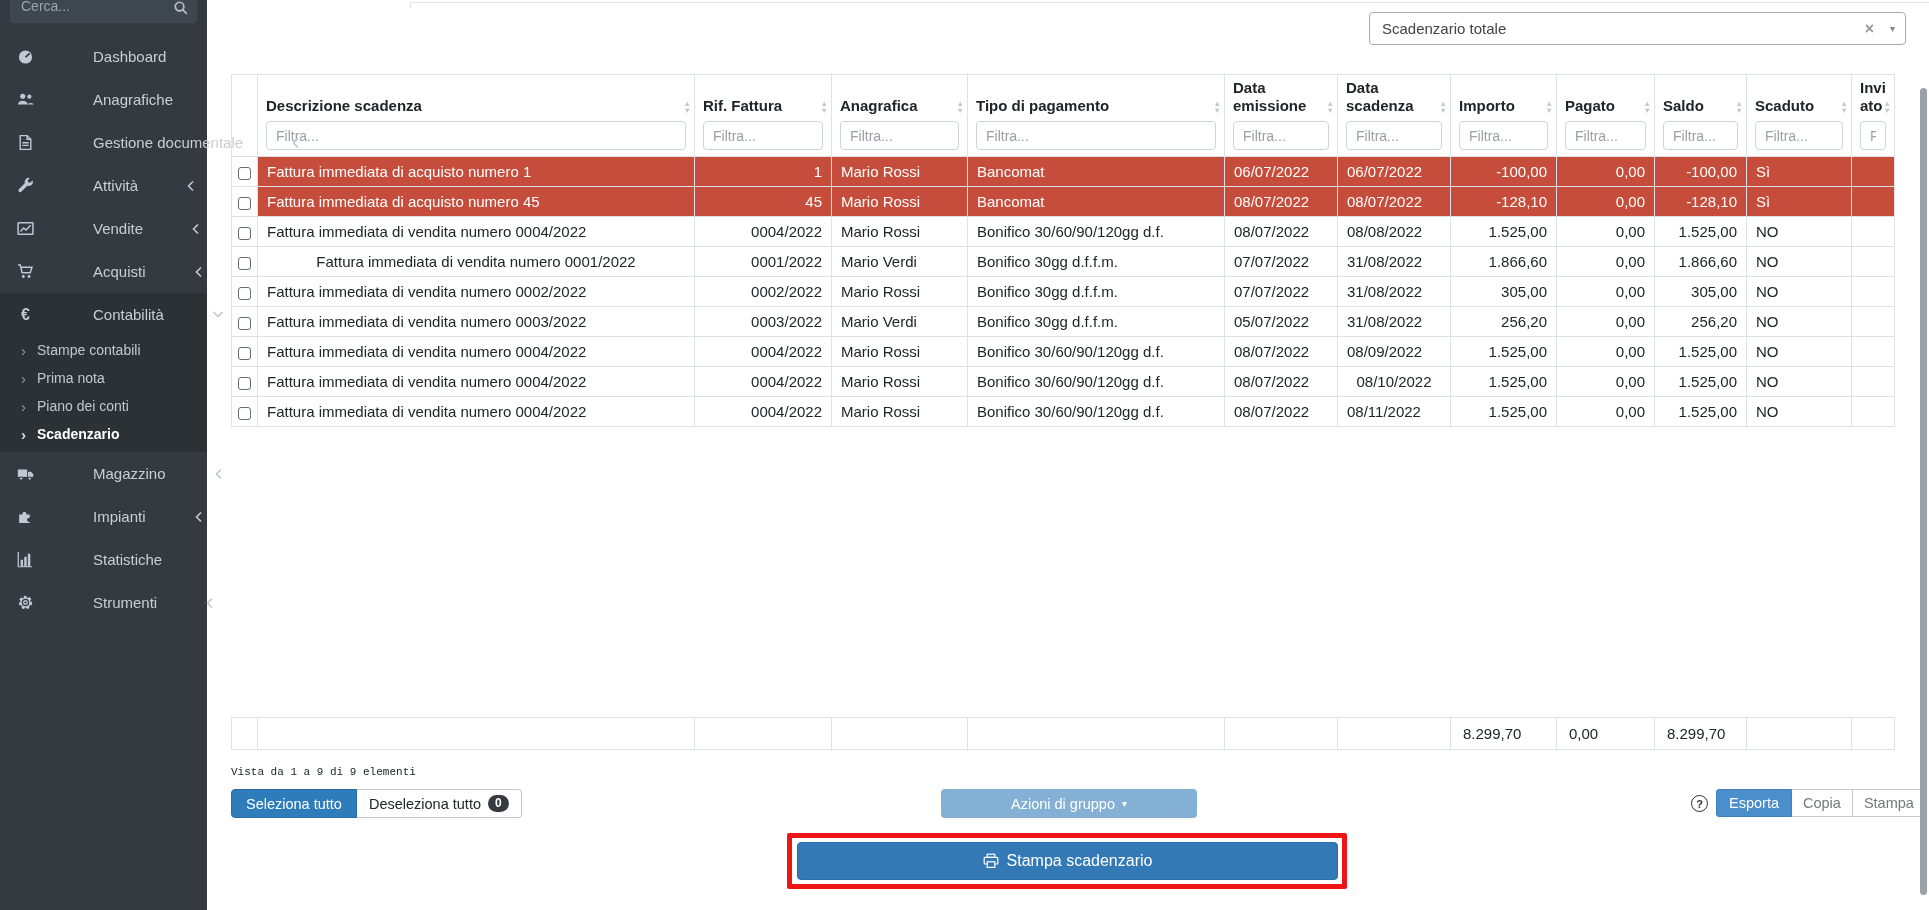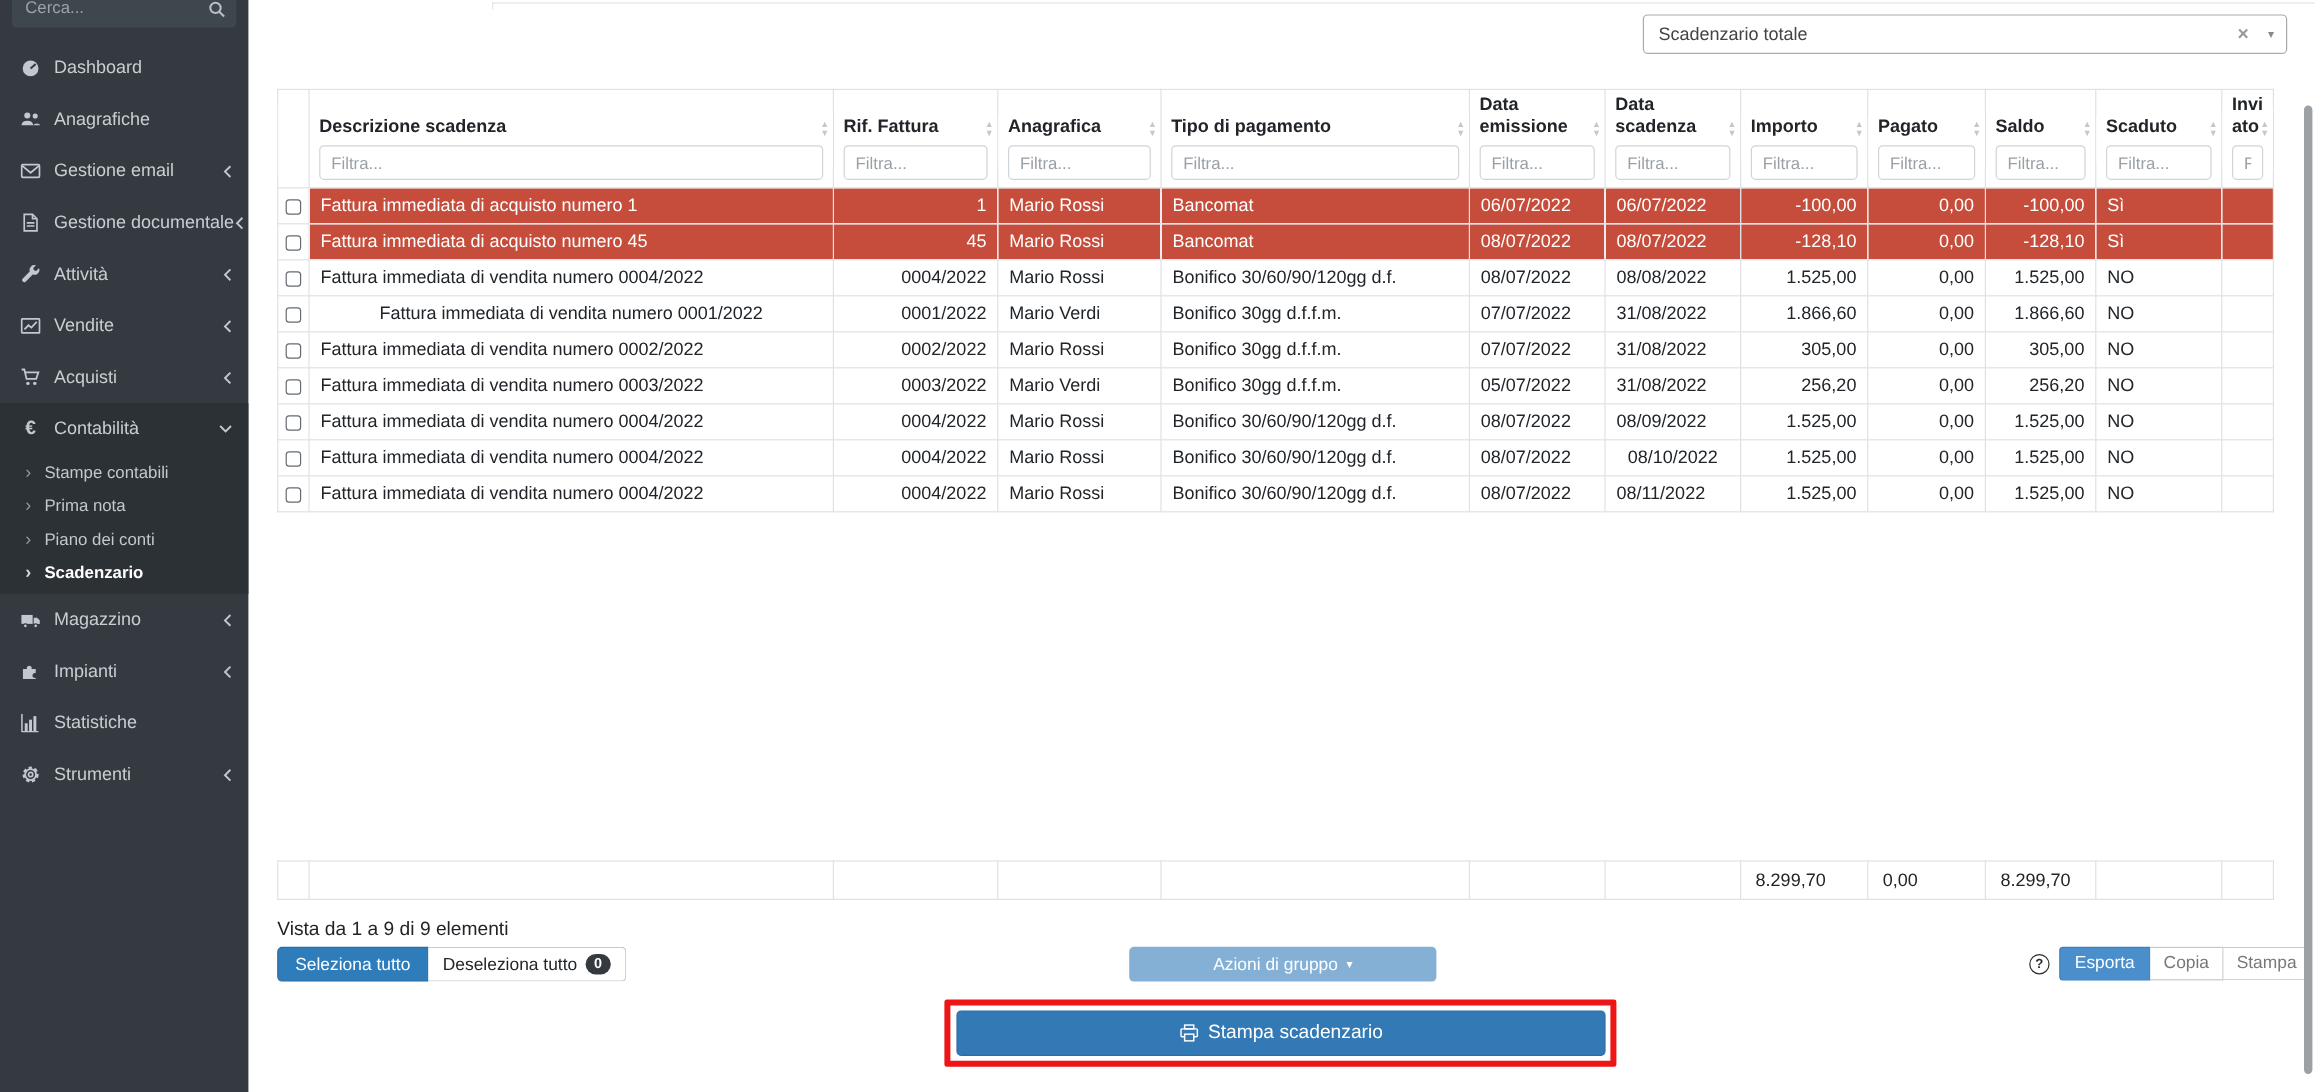--- a/index.html
+++ b/index.html
@@ -11,21 +11,21 @@
     background:#343a40; z-index:5; }
   .search-box { position:relative; margin:-11px 10px 0 10px; }
   .search-box input { width:100%; height:34px; background:#3f474e; border:none;
     border-radius:4px; color:#e8eaec; padding:0 34px 0 11px; font-size:14px;
     font-family:inherit; outline:none; }
   .search-box input::placeholder { color:#9ba3ab; }
   .search-ico { position:absolute; right:9px; top:11px; display:inline-flex; }
   #sidebar-nav { margin-top:12px; }
   .nav-item { height:43px; display:flex; align-items:center;
     padding:0 13px 0 14px; color:#c9ced3; font-size:15px; cursor:pointer;
-    white-space:nowrap; }
+    white-space:nowrap;gap:48px; }
   .nav-item .ico { width:23px; display:inline-flex; justify-content:center;
     margin-right:8px; flex:none; }
   .euro-ico { font-size:16px; color:#c2c7d0; font-weight:bold; font-style:normal; }
   .chev { margin-left:auto; display:inline-flex; }
   .nav-group { background:#2c3136; padding-bottom:4px; }
   .sub-item { height:28px; display:flex; align-items:center; padding-left:21px;
     color:#c2c7d0; font-size:14px; gap:11px; cursor:pointer; }
   .sub-chev { color:#949ba1; font-size:15px; line-height:1; }
   .sub-item.active { color:#fff; font-weight:700; }
   .sub-item.active .sub-chev { color:#d6dadd; }
@@ -64,22 +64,22 @@
     background:#fff; }
   .filter::placeholder { color:#9aa0a6; }
   #data-table tbody td { height:30px; padding:0 9px; }
   .checkcell { text-align:center; padding:0 !important; background:#fff !important; }
   .checkbox { display:inline-block; width:13px; height:13px;
     border:1.5px solid #646b72; border-radius:3px; background:#fff;
     vertical-align:middle; cursor:pointer; }
   tr.overdue td { background:#c64d3b; color:#fff; }
   #totals-table td { height:32px; padding:0 12px; text-align:left; }
 
-  .info-text { position:absolute; left:24px; top:766px; font-size:16px;
-    color:#212529; }
+  .info-text { position:absolute; left:24px; top:766px; font-size:11px;
+    color:#212529;font-family:Liberation Mono, monospace; }
 
   
   .btn-group-left { position:absolute; left:24px; top:789px; height:29px;
     display:flex; }
   .btn { display:inline-flex; align-items:center; justify-content:center;
     font-size:14.5px; font-family:inherit; cursor:pointer; }
   .btn-select-all { background:#2f7cba; color:#fff; border:1px solid #2a6da4;
     border-radius:4px 0 0 4px; padding:0 14px; }
   .btn-deselect-all { background:#fff; color:#212529; border:1px solid #c8c8c8;
     border-left:none; border-radius:0 4px 4px 0; padding:0 12px; gap:7px; }
@@ -138,34 +138,20 @@
       <div class="nav-item">
         <span class="ico">
           <svg width="17" height="17" viewBox="0 0 16 16" fill="#c2c7d0">
             <circle cx="5.4" cy="4.9" r="2.4"></circle>
             <path d="M0.8 12.6a4.7 4.1 0 0 1 9.3 0z"></path>
             <circle cx="11.6" cy="5.3" r="2"></circle>
             <path d="M9.9 12.6a3.7 3.3 0 0 1 5.9 0z"></path>
           </svg>
         </span>
         <span class="nav-label">Anagrafiche</span>
-      </div>
-      <div class="nav-item">
-        <span class="ico">
-          <svg width="17" height="17" viewBox="0 0 16 16" fill="none" stroke="#c2c7d0" stroke-width="1.4">
-            <rect x="1" y="3" width="14" height="10" rx="1"></rect>
-            <path d="M1.5 4 8 9.4 14.5 4"></path>
-          </svg>
-        </span>
-        <span class="nav-label">Gestione email</span>
-        <span class="chev">
-          <svg width="9" height="12" viewBox="0 0 8 12" fill="none" stroke="#c2c7d0" stroke-width="1.6">
-            <path d="M6.5 1.5 2 6l4.5 4.5"></path>
-          </svg>
-        </span>
       </div>
       <div class="nav-item">
         <span class="ico">
           <svg width="17" height="17" viewBox="0 0 16 16" fill="none" stroke="#c2c7d0" stroke-width="1.3">
             <path d="M3 1.5h6.5L13 5v9.5H3z"></path>
             <path d="M9.5 1.5V5H13"></path>
             <path d="M5 8.2h6M5 10.7h6"></path>
           </svg>
         </span>
         <span class="nav-label">Gestione documentale</span>

